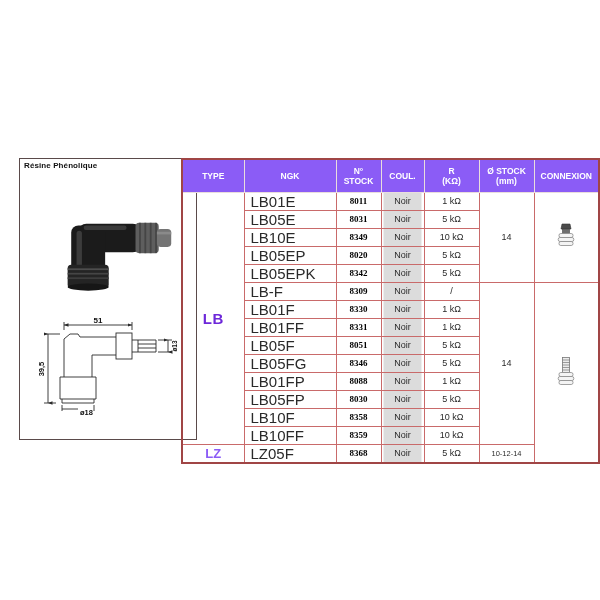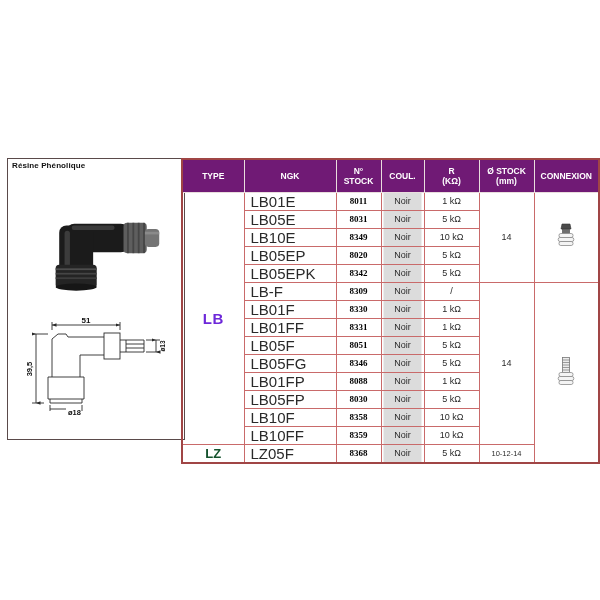--- a/index.html
+++ b/index.html
@@ -6,55 +6,55 @@
   body{
     width:600px;height:600px;position:relative;overflow:hidden;
     background:#ffffff;
     font-family:"Liberation Sans", sans-serif;
     -webkit-font-smoothing:antialiased;
   }
   .content{position:absolute;left:3px;top:158px;width:595px;height:282px;}
 
   
   .left-panel{
-    position:absolute;left:4px;top:0;width:178px;height:282px;
+    position:absolute;left:16px;top:0;width:178px;height:282px;
     box-sizing:border-box;border:1px solid #5a4a4a;background:#fff;
   }
   .panel-title{
     position:absolute;left:4px;top:2px;
     font-size:8px;font-weight:bold;color:#111;letter-spacing:0.1px;
   }
   .cap-photo{position:absolute;left:28px;top:48px;}
   .cap-drawing{position:absolute;left:14px;top:158px;}
 
   
   .catalog-table{
     position:absolute;left:178px;top:0;width:417px;height:282px;
     border-collapse:collapse;table-layout:fixed;
     font-size:9px;color:#222;
   }
   .catalog-table,
   .catalog-table td{border:1px solid #c96a6a;}
   .catalog-table{border:2px solid #a04545;}
   .catalog-table th{
-    background:#701a75;color:#ffffff;font-weight:bold;font-size:8.5px;
+    background:#8b5cf6;color:#ffffff;font-weight:bold;font-size:8.5px;
     border:1px solid #e9dddd;line-height:10px;padding:0;margin-top:15px;
   }
   .catalog-table thead tr{height:33px;}
   .catalog-table tbody tr{height:16.6px;}
   .catalog-table td{padding:0;text-align:center;vertical-align:middle;color:#2a2a2a;}
   td.ngk{text-align:left;padding-left:6px;font-size:15px;margin-left:29px;}
   td.stock{font-weight:bold;color:#000;font-family:Liberation Serif, serif;}
   td.coul{
     background:linear-gradient(to right,
       #fff 0 2px, #dcdcdc 2px calc(100% - 2px), #fff calc(100% - 2px) 100%);
   }
   td.rval{font-size:9px;}
   td.type-lb{font-size:15px;font-weight:bold;color:#6d28d9;letter-spacing:0.5px;}
-  td.type-lz{font-size:13px;font-weight:bold;color:#14532d;}
+  td.type-lz{font-size:13px;font-weight:bold;color:#8b5cf6;}
   td.bougie{font-size:9px;margin-left:8px;}
   td.bougie-lz{font-size:7.5px;}
   td.connexion{background:#fff;}
   .conn-icon-wrap{display:flex;align-items:center;justify-content:center;}
 </style>
 </head>
 <body>
 
 <div class="content">
 

